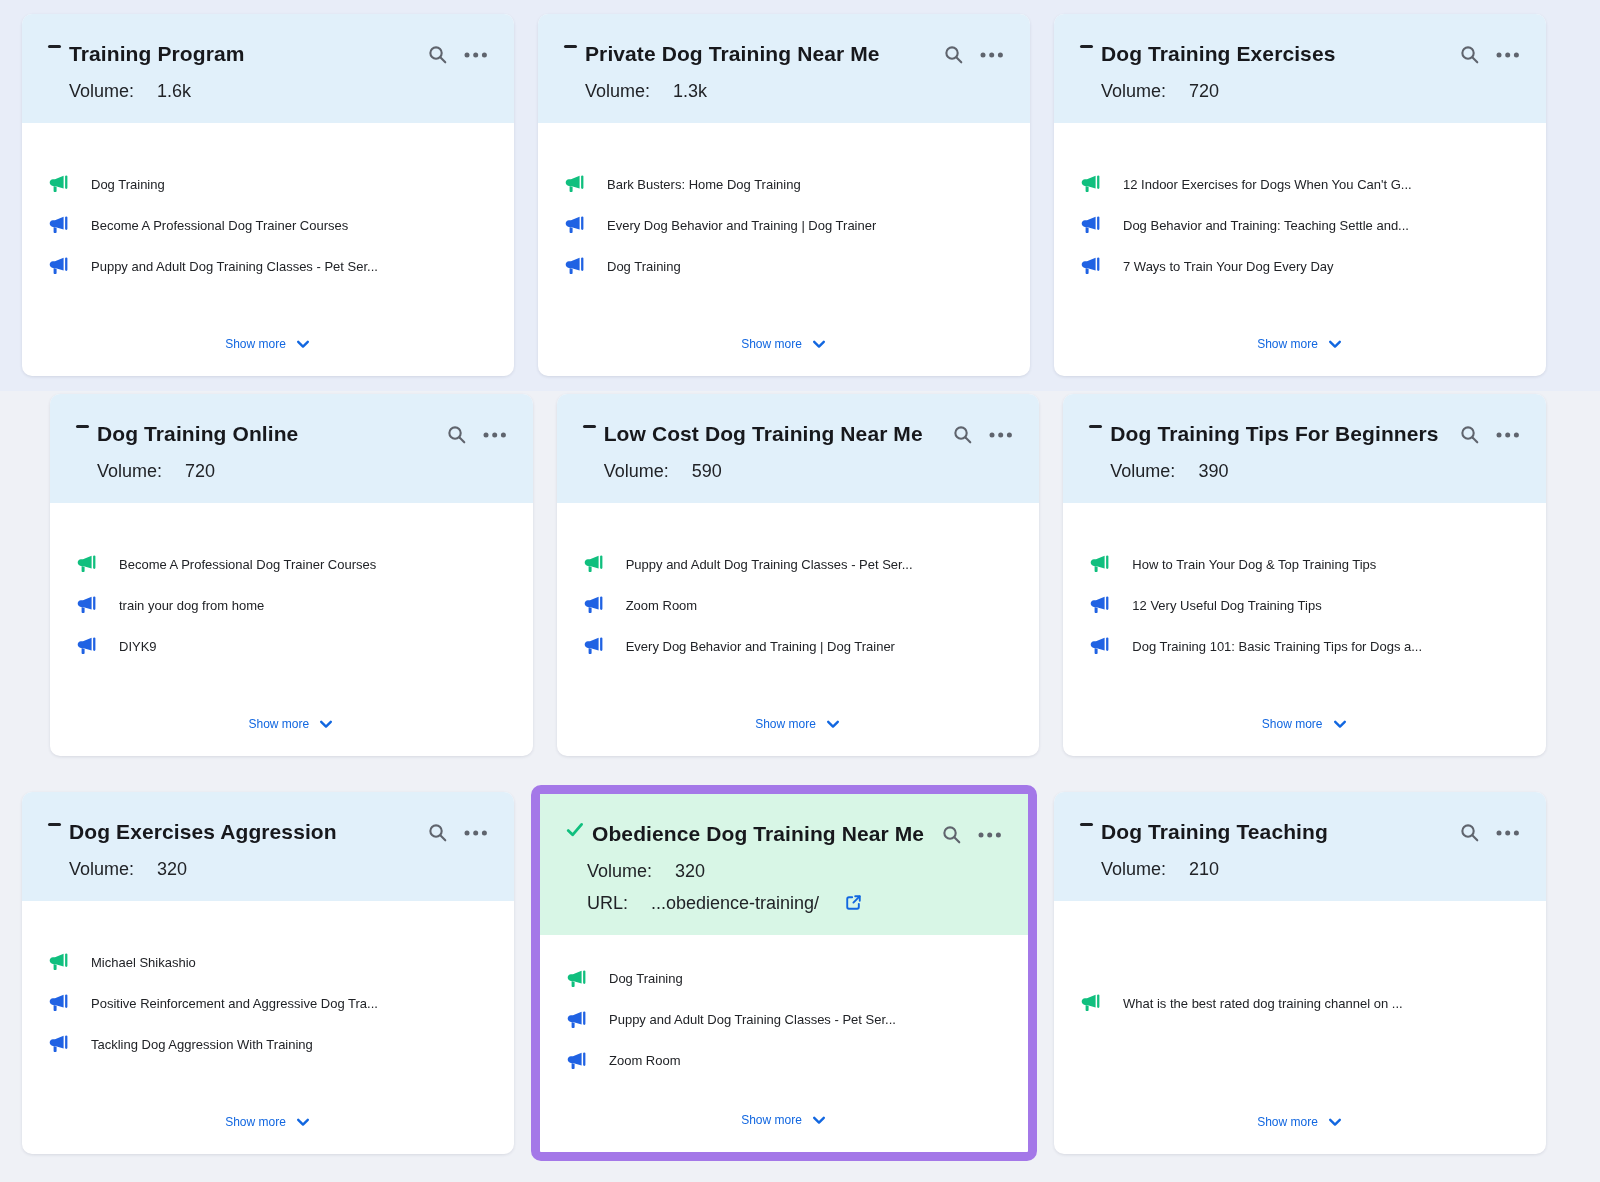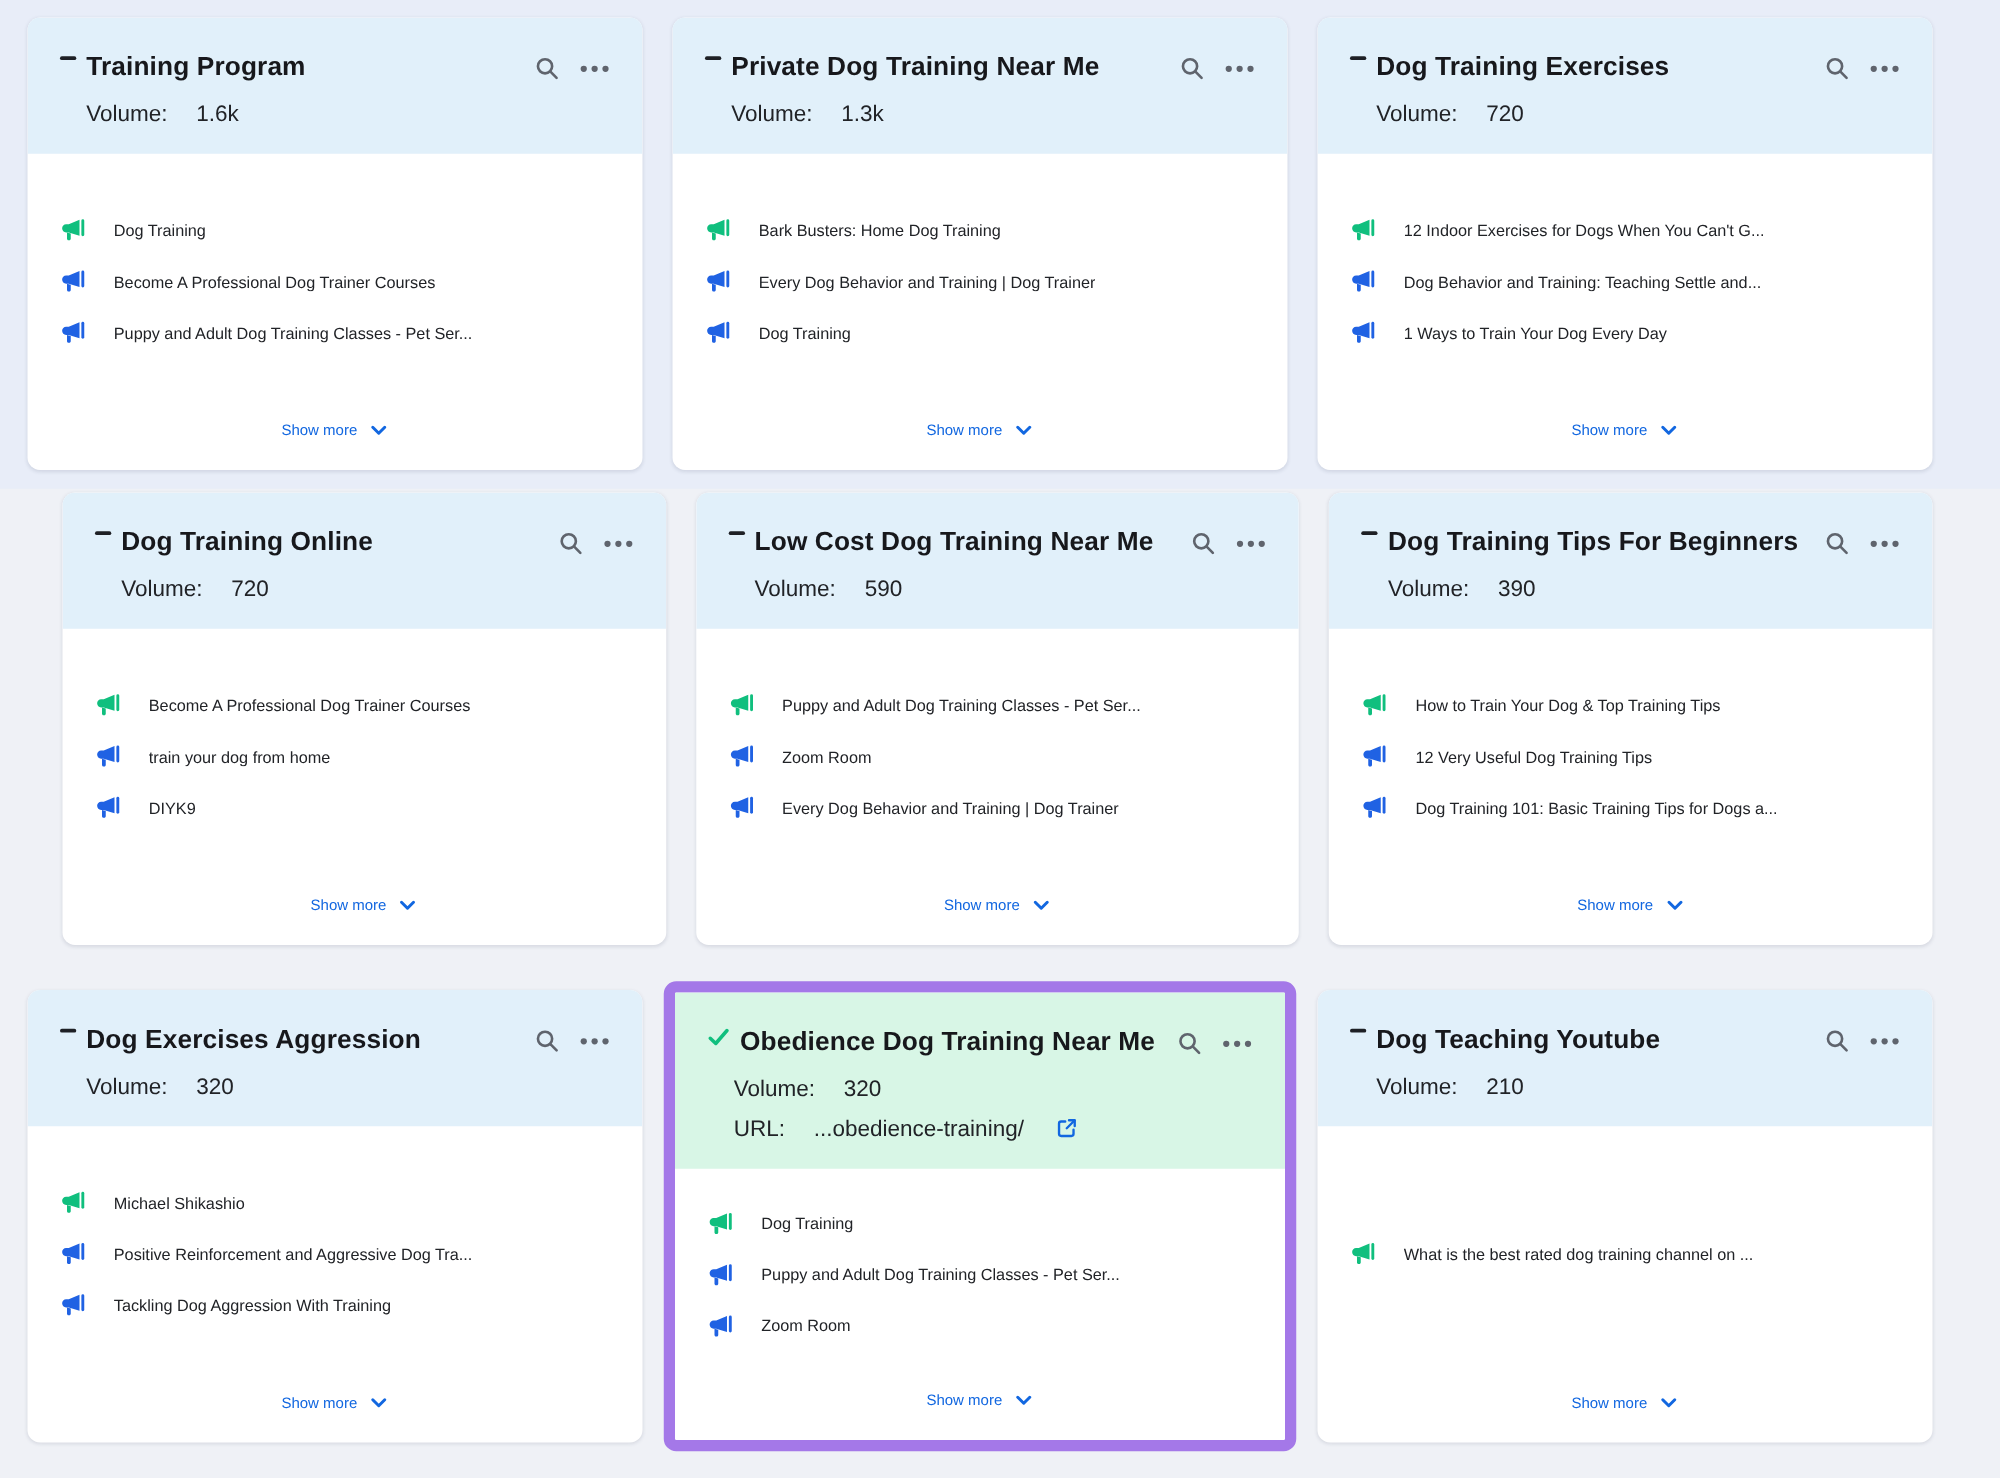--- a/index.html
+++ b/index.html
@@ -258,21 +258,21 @@
                   <rect x="17.1" y="1.4" width="2.3" height="13.6" rx="1.15"></rect>
                 </svg></span>
               <span class="kw-text">Dog Behavior and Training: Teaching Settle and...</span>
             </li>
             <li class="kw-item">
               <span class="mega blue"><svg width="20" height="20" viewBox="0 0 20 20" fill="currentColor">
                   <path d="M15.6 1.8 L15.6 14.6 L7 11.9 L4.9 11.9 C3.1 11.9 1.7 10.4 1.7 8.6 C1.7 6.8 3.1 5.3 4.9 5.3 L7 5.3 Z"></path>
                   <path d="M5.6 11.9 L8.6 12.85 L8.6 16.9 C8.6 17.6 8.05 18.1 7.4 18.1 L6.8 18.1 C6.13 18.1 5.6 17.57 5.6 16.9 Z"></path>
                   <rect x="17.1" y="1.4" width="2.3" height="13.6" rx="1.15"></rect>
                 </svg></span>
-              <span class="kw-text">1 Ways to Train Your Dog Every Day</span>
+              <span class="kw-text">7 Ways to Train Your Dog Every Day</span>
             </li>
           </ul>
       <button class="show-more">
         <span class="show-more-label">Show more</span>
         <svg width="16" height="16" viewBox="0 0 16 16" fill="none" stroke="#1267e0" stroke-width="2.4" stroke-linecap="round" stroke-linejoin="round">
           <path d="M3.2 5.8 L8 10.6 L12.8 5.8"></path>
         </svg>
       </button>
     </div>
   </section>
@@ -609,21 +609,21 @@
         </svg>
       </button>
     </div>
   </section>
       <section class="card">
     <header class="card-header">
       <div class="title-row">
         <span class="lead">
               <span class="minus-bar"></span>
             </span>
-        <h2 class="card-title">Dog Teaching Youtube</h2>
+        <h2 class="card-title">Dog Training Teaching</h2>
         <div class="actions">
           <button class="icon-btn" aria-label="search">
             <svg width="21" height="21" viewBox="0 0 20 20" fill="none" stroke="#5f646d" stroke-width="2" stroke-linecap="round">
               <circle cx="8.6" cy="8.6" r="5.4"></circle>
               <line x1="12.9" y1="12.9" x2="17.4" y2="17.4"></line>
             </svg>
           </button>
           <button class="icon-btn" aria-label="more options">
             <svg width="24" height="6" viewBox="0 0 24 6" fill="#5f646d">
               <circle cx="3" cy="3" r="2.5"></circle>

